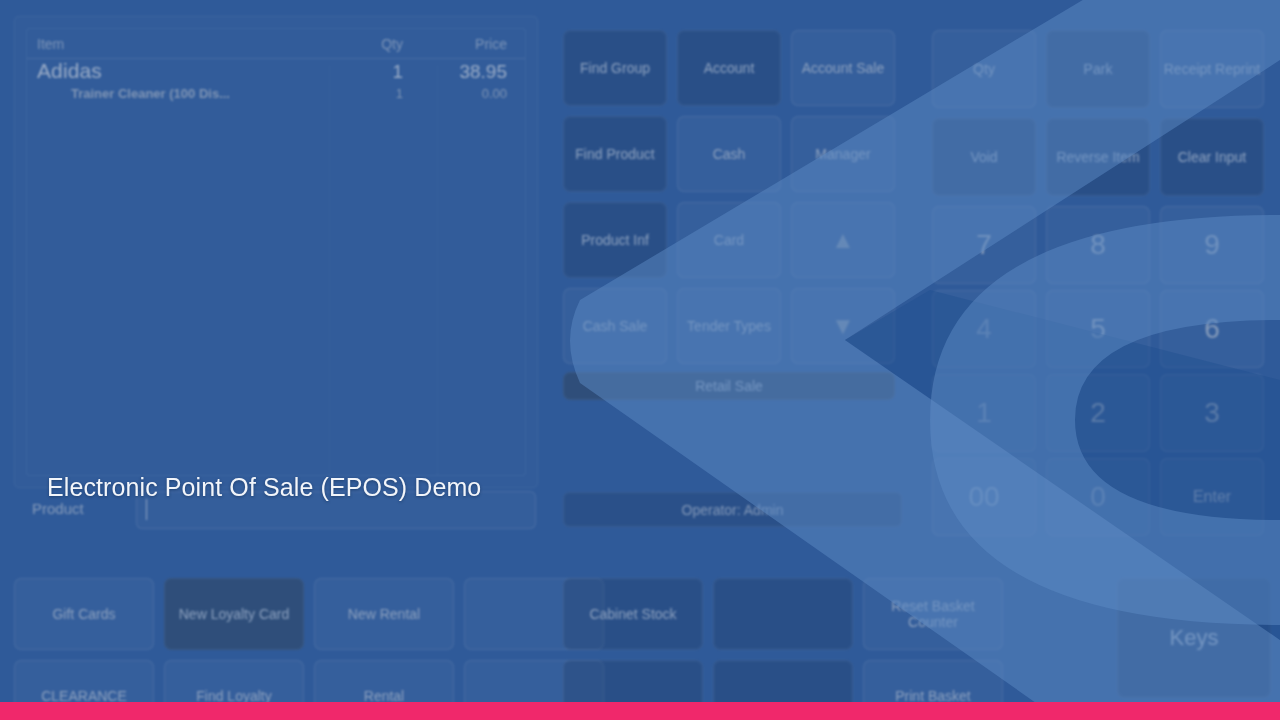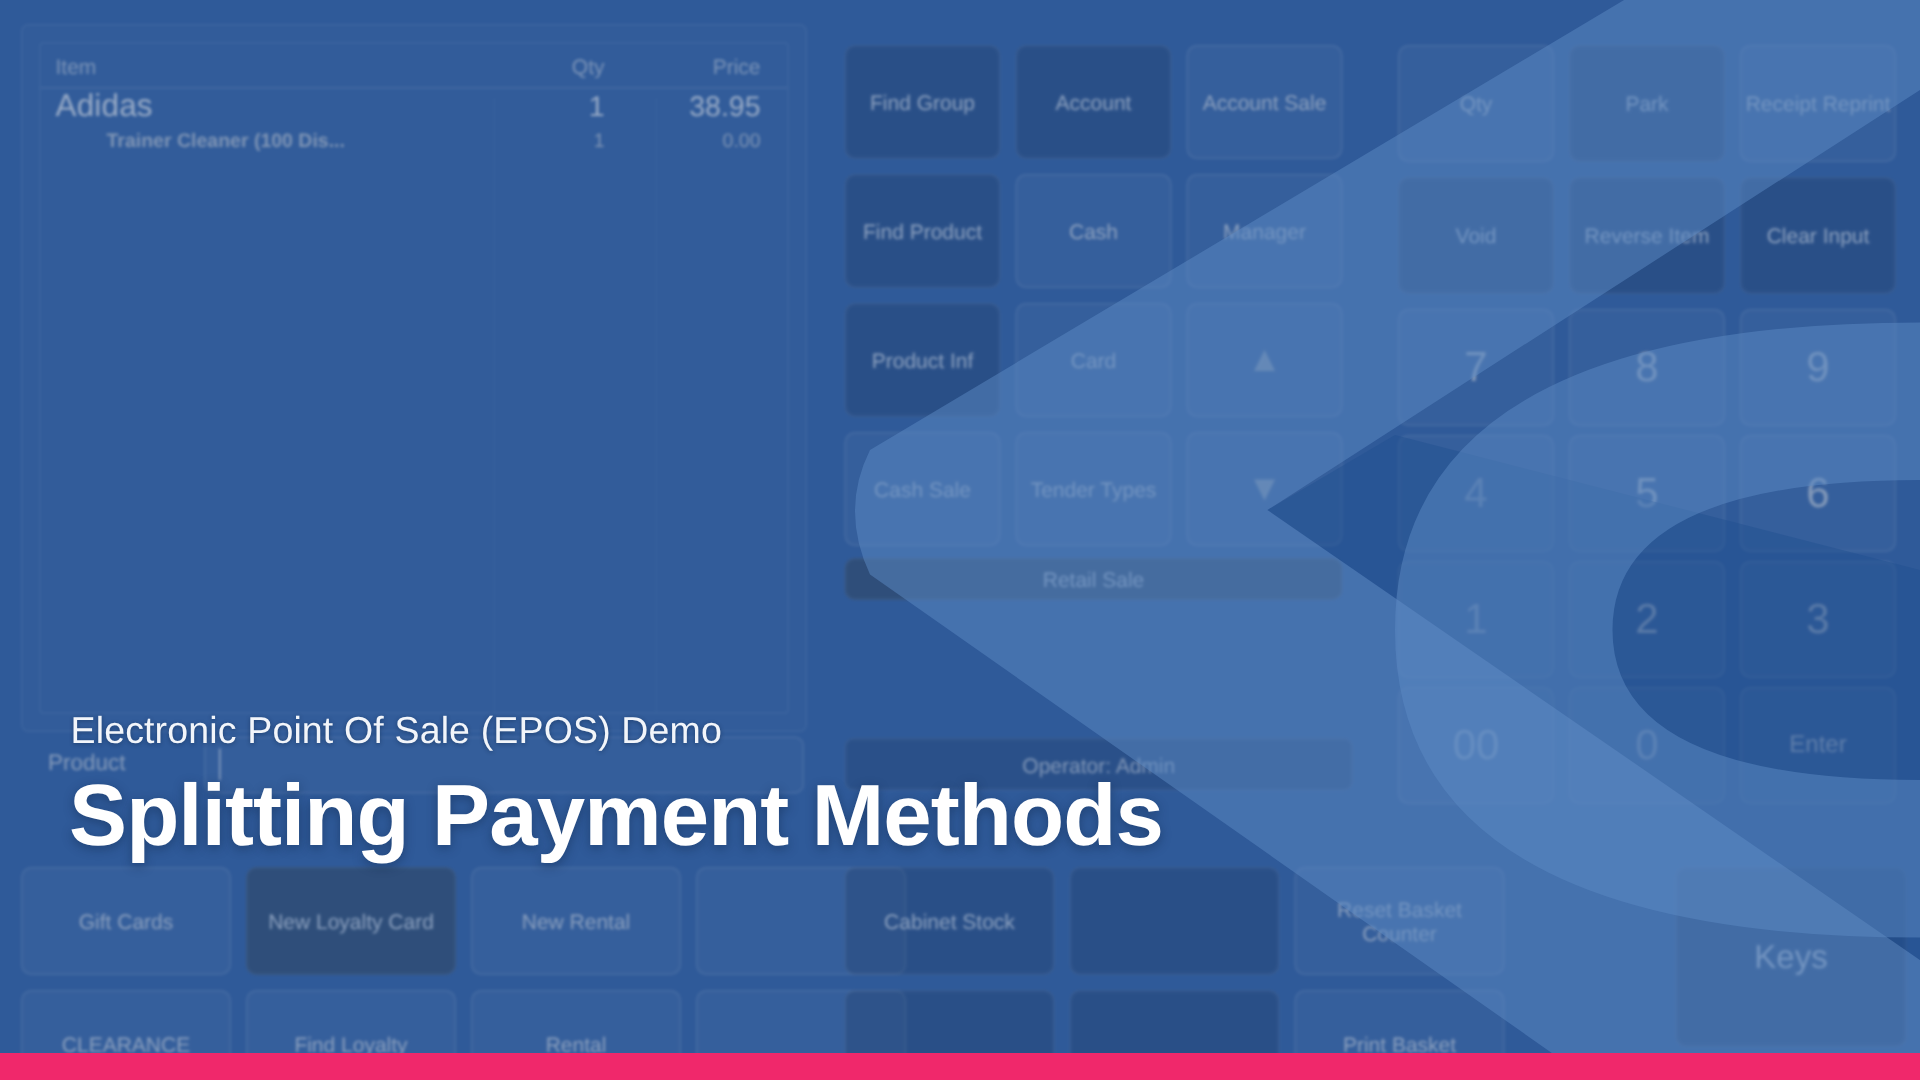--- a/index.html
+++ b/index.html
@@ -299,17 +299,16 @@
 
     <path fill="#5b8ac4" fill-opacity="0.50" d="M1280,215 L1280,320
              Q1075,320 1075,420
              Q1075,520 1280,520
              L1280,625
              Q930,625 930,420
              Q930,215 1280,215 Z"></path>
   </svg>
 
   <div class="cap-sub">Electronic Point Of Sale (EPOS) Demo</div>
-  <div class="cap-title">Splitting Payment Methods</div>
 
   <div class="accent-bar"></div>
 
 </div>
 
 </body></html>

